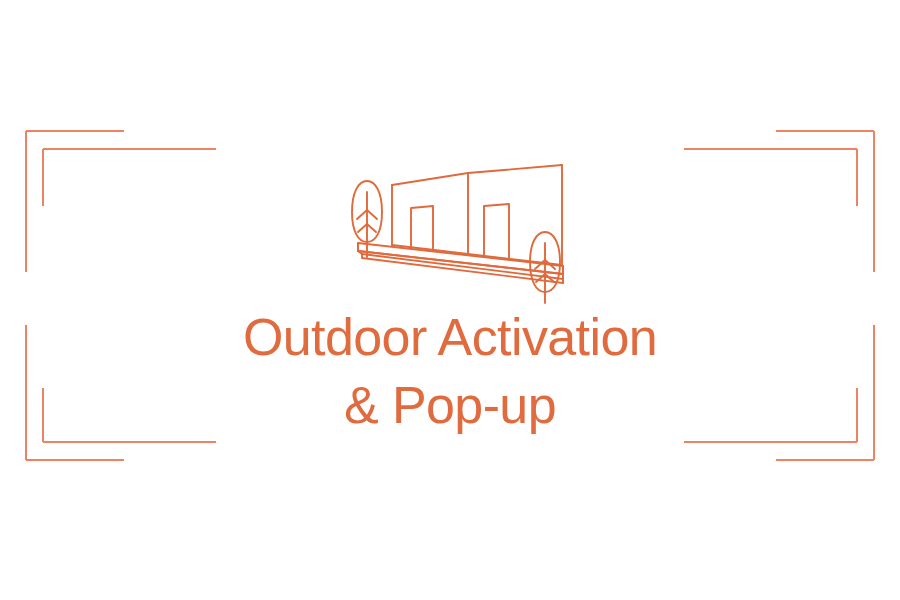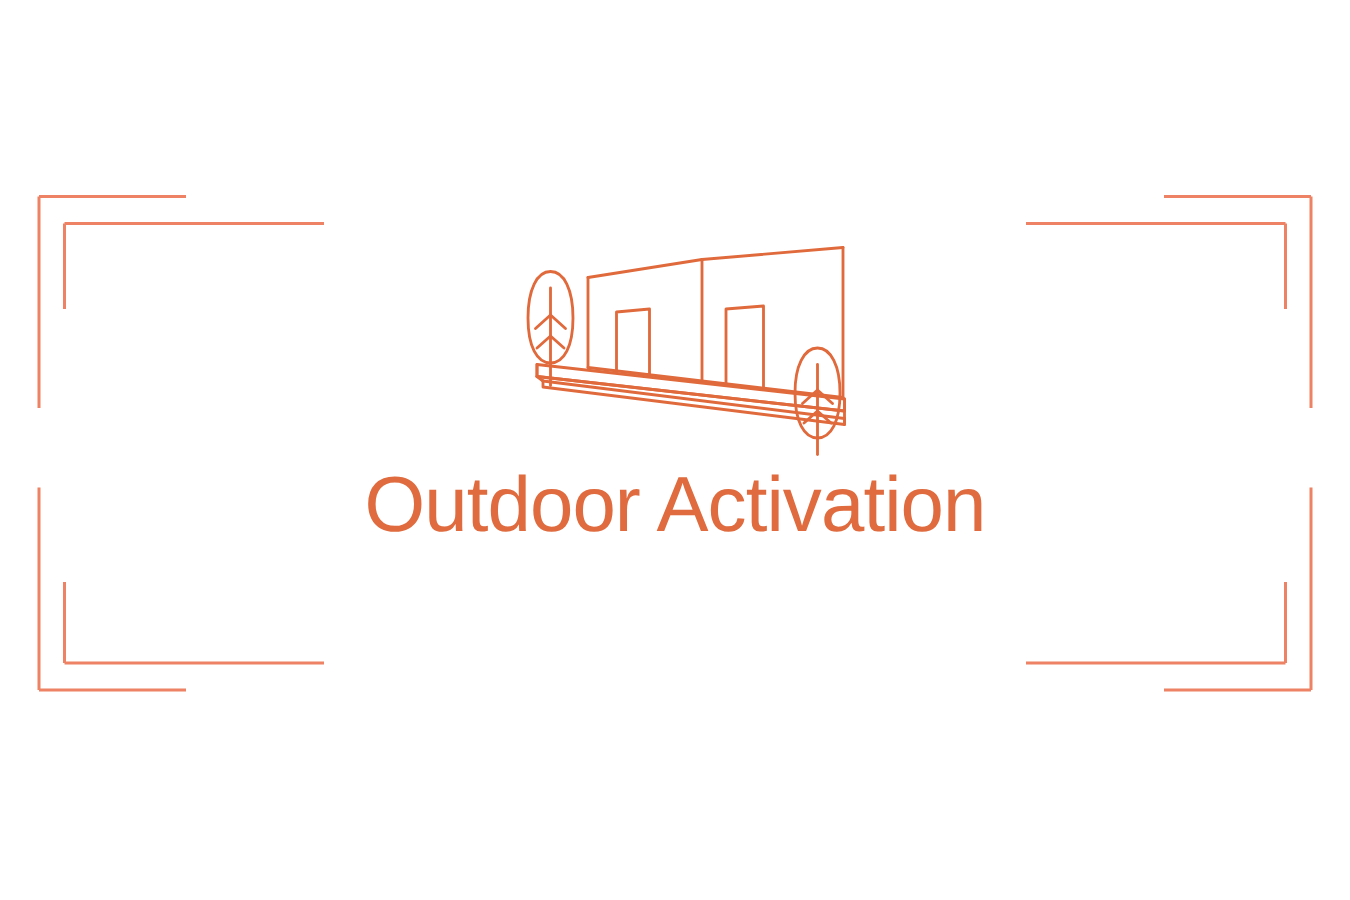--- a/index.html
+++ b/index.html
@@ -183,15 +183,16 @@
         <path d="M 225 120 L 235 129"></path>
         <path d="M 225 134 L 216 142"></path>
         <path d="M 225 134 L 234 142"></path>
       </g>
 
     </g>
   </svg>
 
   <div id="title-block">
     <span class="title-line">Outdoor Activation</span>
+    <span class="title-line">&amp; Pop-up</span>
   </div>
 
 </div>
 
 </body></html>

